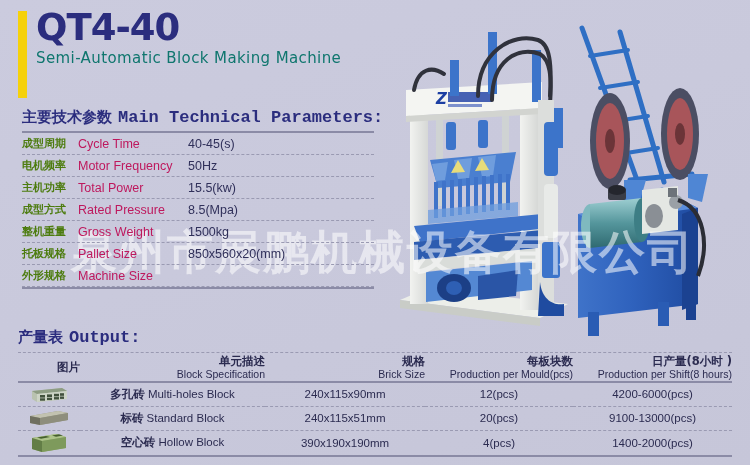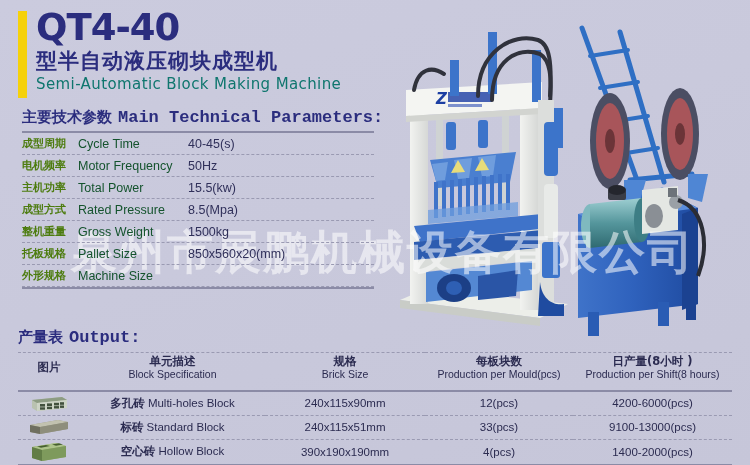--- a/index.html
+++ b/index.html
@@ -79,35 +79,36 @@
   .spec-row{
     display:flex; align-items:center;
     height:22px;
     border-bottom:1px dashed #9a9ab2;
     font-size:12.5px;
     white-space:nowrap;
   }
   .spec-row:last-of-type{ border-bottom:none; }
   .spec-cn{ width:56px; font-weight:700; color:#4d7c0f; font-size:11px;
             font-family:"DejaVu Sans",sans-serif; }
-  .spec-en{ width:110px; color:#14532d; }
+  .spec-en{ width:110px; color:#be185d; }
   .spec-val{ flex:1; color:#30305a; }
   .spec-val .vcn{ font-weight:700; font-family:"DejaVu Sans",sans-serif; }
 
   
   #output-table{
     position:absolute; left:18px; top:352px; width:714px; z-index:6;
     border-collapse:collapse;
   }
   #output-table th{
     font-size:11px; font-weight:400; color:#2b2b50;
-    padding:2px 0 10px 0; line-height:12.5px;
+    padding:2px 0 1px 0; line-height:12.5px;
     border-bottom:2px solid #8b8ba6;
     border-top:1px dashed #9a9ab2;
     vertical-align:middle;
+    text-align:right;
   }
   #output-table th .hcn{ display:block; font-size:11.5px; font-weight:700;
                          font-family:"DejaVu Sans",sans-serif; }
   #output-table th .hen{ display:block; font-size:10.5px; }
   #output-table td{
     font-size:11.5px; color:#2b2b50; text-align:center;
     height:24px; border-bottom:1px dashed #9a9ab2;
     white-space:nowrap;
   }
   #output-table tr:last-child td{ border-bottom:2px solid #8b8ba6;margin-top:38px; }
@@ -280,21 +281,20 @@
   </g>
 </svg>
 </div>
 
 <div id="watermark">泉州市展鹏机械设备有限公司</div>
 
 <div id="title-block">
   <div id="yellow-bar"></div>
   <div id="title-texts">
     <div id="model-name">QT4-40</div>
-    <div id="title-cn">型半自动液压砌块成型机</div>
     <div id="title-en">Semi-Automatic Block Making Machine</div>
   </div>
 </div>
 
 <div id="heading-specs" class="section-heading">
   <span class="cn">主要技术参数</span><span class="en">Main Technical Parameters:</span>
 </div>
 
 <div id="spec-table">
   <div class="topline"></div>
@@ -394,21 +394,21 @@
       <td class="brick-cell">
         <svg width="42" height="18" viewBox="0 0 42 18">
           <path d="M2 7 L30 2 L40 4 L40 11 L12 16 L2 14 Z" fill="#9a9a88"></path>
           <path d="M2 7 L30 2 L40 4 L12 9 Z" fill="#c2c2b0"></path>
           <path d="M12 9 L40 4 L40 11 L12 16 Z" fill="#8e8e7c"></path>
           <path d="M2 7 L12 9 L12 16 L2 14 Z" fill="#6f6f60"></path>
         </svg>
       </td>
       <td><span class="dcn">标砖</span> <span>Standard Block</span></td>
       <td>240x115x51mm</td>
-      <td>33(pcs)</td>
+      <td>20(pcs)</td>
       <td>9100-13000(pcs)</td>
     </tr>
 
     <tr>
       <td class="brick-cell">
         <svg width="42" height="22" viewBox="0 0 42 22">
           <path d="M4 6 L28 2 L38 5 L38 16 L14 20 L4 17 Z" fill="#93ab6d"></path>
           <path d="M4 6 L28 2 L38 5 L14 9 Z" fill="#aec48b"></path>
           <path d="M14 9 L38 5 L38 16 L14 20 Z" fill="#7e9a5c"></path>
           <path d="M4 6 L14 9 L14 20 L4 17 Z" fill="#627d46"></path>

